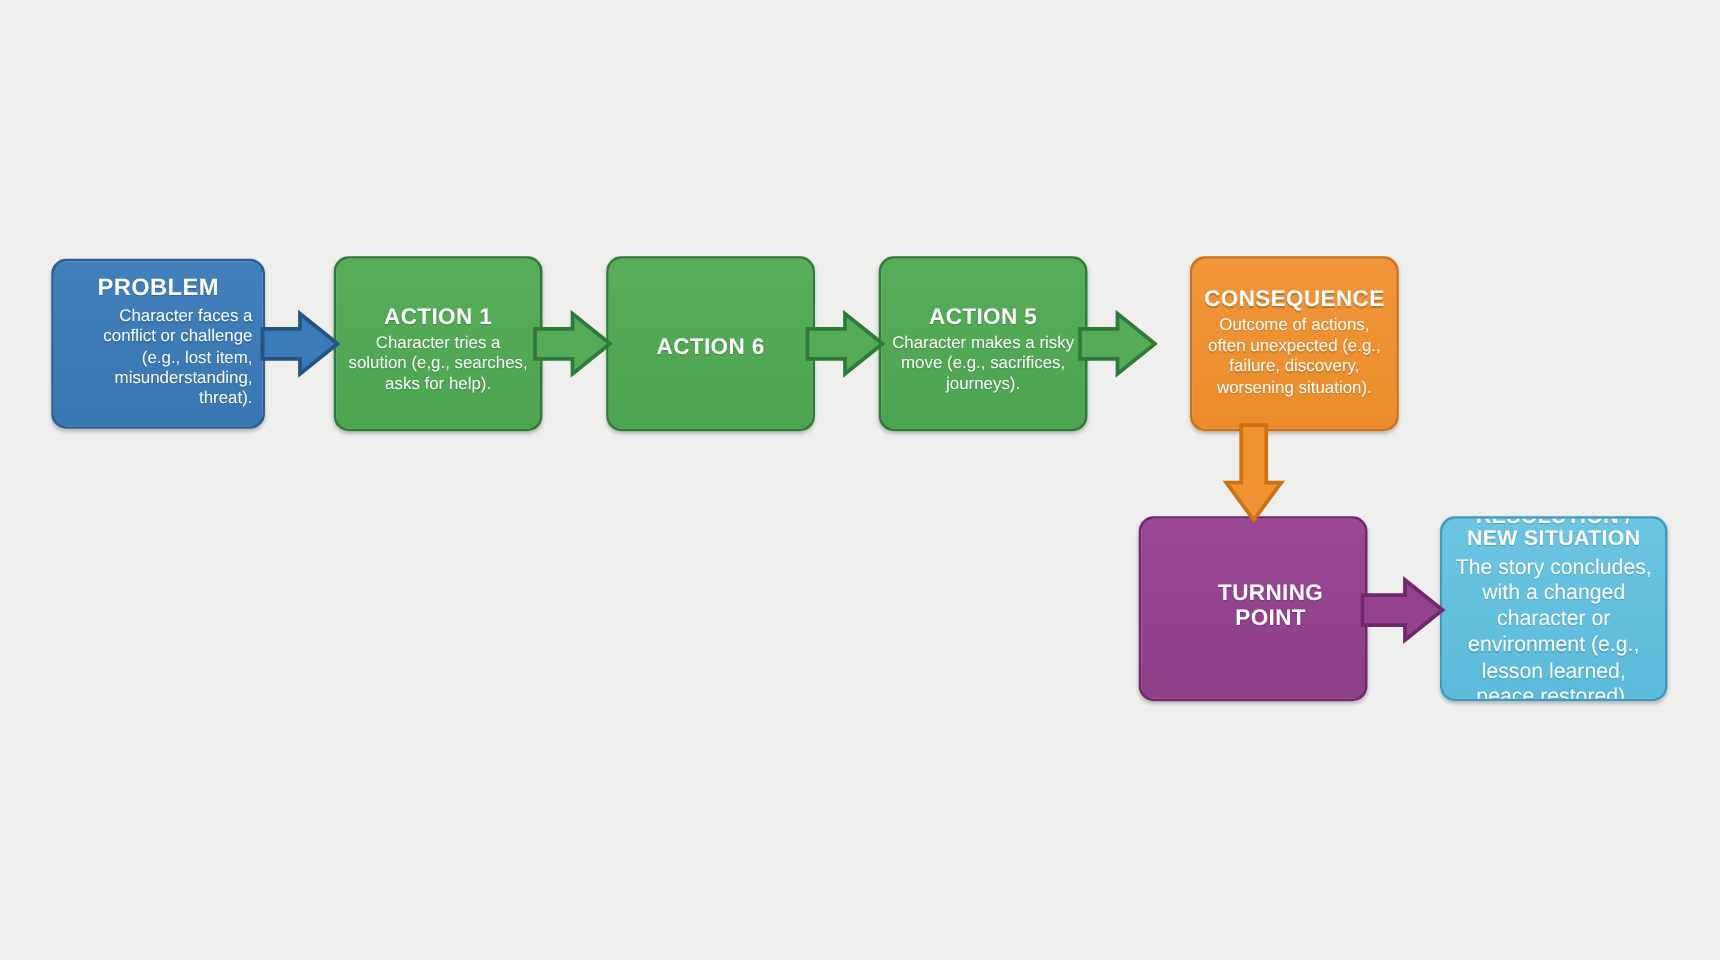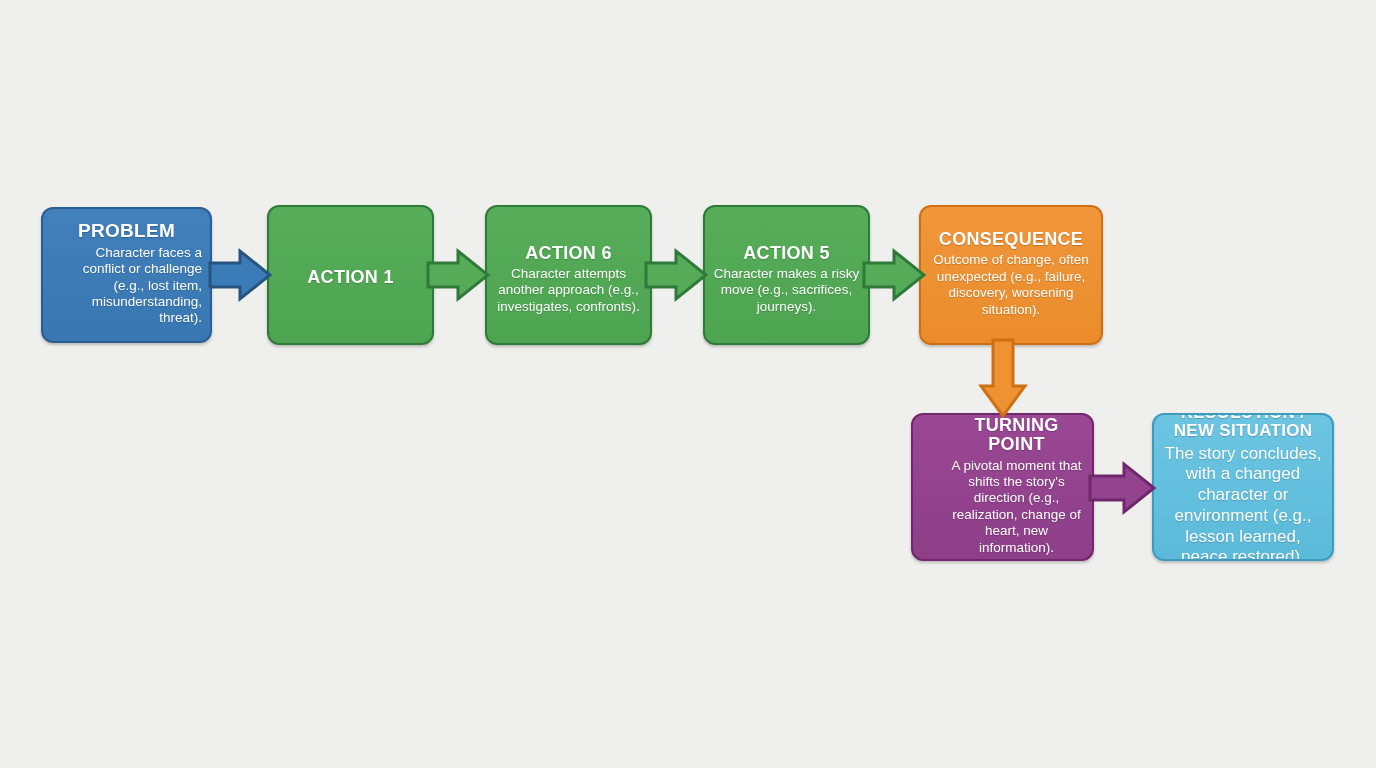--- a/index.html
+++ b/index.html
@@ -69,21 +69,21 @@
   }
   #node-action3 {
     left: 703px; top: 205px; width: 167px; height: 140px;
     background: linear-gradient(180deg,#57ad59 0%, #4da451 100%);
     border-color: #2f7a39;
   }
   .node.green .title { font-size: 18px; margin-top: 11px; }
   .node.green .desc  { font-size: 13.5px; }
 
   #node-consequence {
-    left: 919px; top: 205px; width: 184px; height: 140px;
+    left: 952px; top: 205px; width: 167px; height: 140px;
     background: linear-gradient(180deg,#f0963a 0%, #ea8c2b 100%);
     border-color: #cf6f14;
   }
   #node-consequence .title { font-size: 18px; }
   #node-consequence .desc  { font-size: 13.5px; }
 
   #node-turning {
     left: 911px; top: 413px; width: 183px; height: 148px;
     background: linear-gradient(180deg,#9a4794 0%, #8d3f88 100%);
     border-color: #70276c;
@@ -111,40 +111,39 @@
 
 <div id="canvas">
 
   <div class="node blue" id="node-problem">
     <div class="title">PROBLEM</div>
     <div class="desc">Character faces a conflict or challenge (e.g., lost item, misunderstanding, threat).</div>
   </div>
 
   <div class="node green" id="node-action1">
     <div class="title">ACTION 1</div>
+    <div class="desc">Character tries a solution (e,g., searches, asks for help).</div>
   </div>
 
   <div class="node green" id="node-action2">
     <div class="title">ACTION 6</div>
-    <div class="desc">Character attempts another approach (e.g., investigates, confronts).</div>
   </div>
 
   <div class="node green" id="node-action3">
     <div class="title">ACTION 5</div>
     <div class="desc">Character makes a risky move (e.g., sacrifices, journeys).</div>
   </div>
 
   <div class="node orange" id="node-consequence">
     <div class="title">CONSEQUENCE</div>
-    <div class="desc">Outcome of change, often unexpected (e.g., failure, discovery, worsening situation).</div>
+    <div class="desc">Outcome of actions, often unexpected (e.g., failure, discovery, worsening situation).</div>
   </div>
 
   <div class="node purple" id="node-turning">
     <div class="title">TURNING POINT</div>
-    <div class="desc">A pivotal moment that shifts the story's direction (e.g., realization, change of heart, new information).</div>
   </div>
 
   <div class="node lightblue" id="node-resolution">
     <div class="title">RESOLUTION / NEW SITUATION</div>
     <div class="desc">The story concludes, with a changed character or environment (e.g., lesson learned, peace restored).</div>
   </div>
 
   <div class="arrow" style="left:208px; top:247px;">
     <svg width="64" height="56" viewBox="0 0 64 56">
       <polygon points="2,16 32,16 32,4 62,28 32,52 32,40 2,40" fill="#3a7cb8" stroke="#27547f" stroke-width="3" stroke-linejoin="miter"></polygon>

